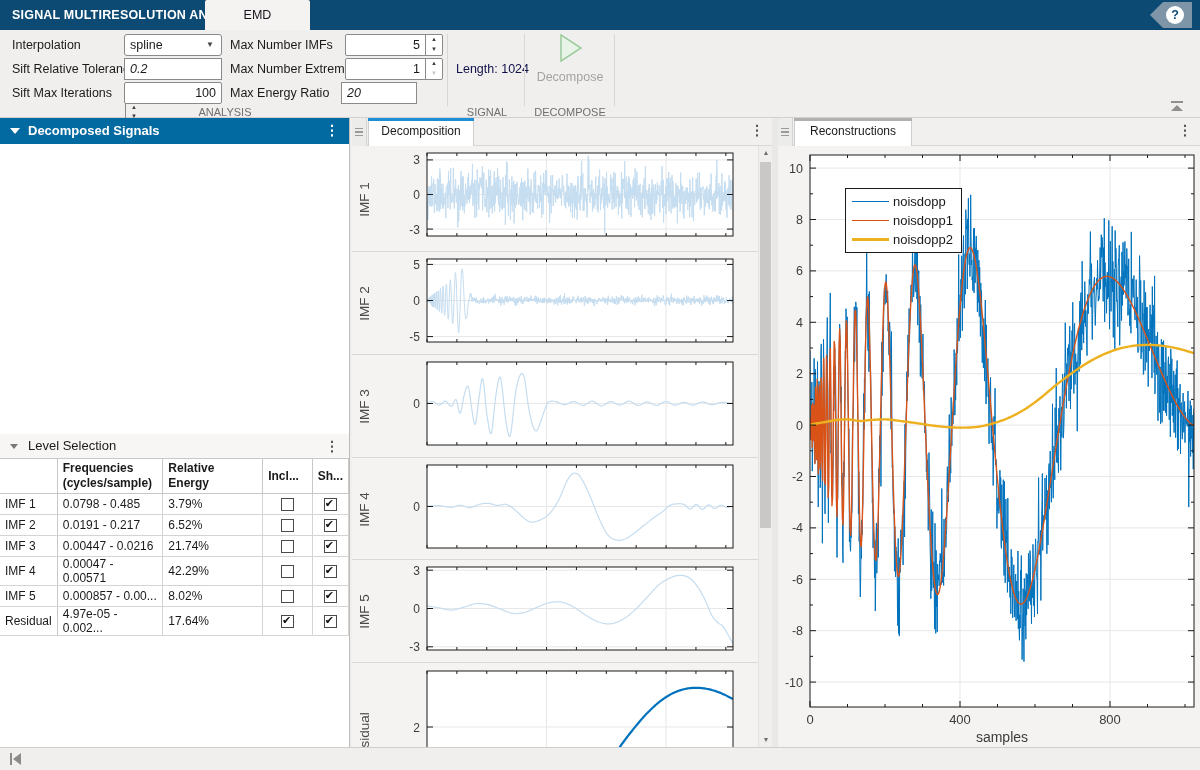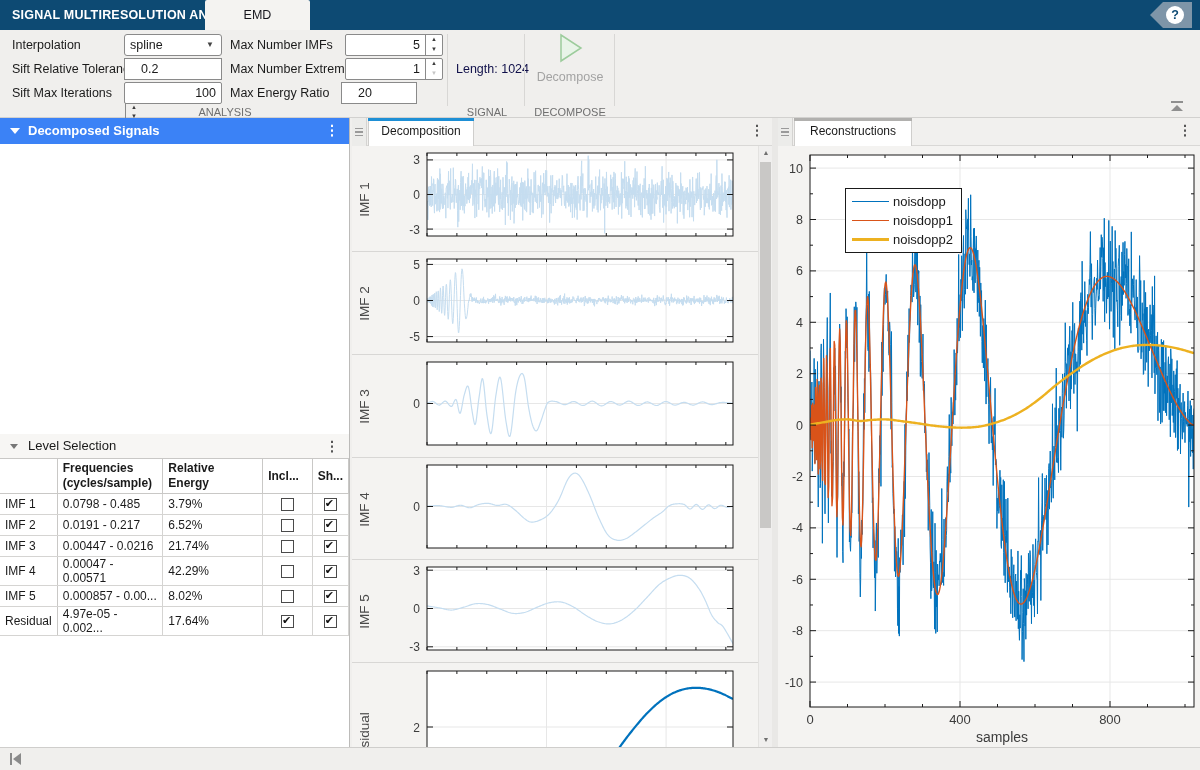--- a/index.html
+++ b/index.html
@@ -16,42 +16,42 @@
   .help-badge{position:absolute;right:8px;top:2px;width:42px;height:26px;background:#7e95a8;
               clip-path:polygon(0 50%,13px 0,100% 0,100% 100%,13px 100%);display:flex;
               align-items:center;justify-content:center;cursor:pointer;}
   .help-circle{width:18px;height:18px;border-radius:50%;background:#fff;color:#0d4a73;
                font-size:12.5px;font-weight:bold;text-align:center;line-height:18px;margin-left:8px;}
   
   .ribbon{position:absolute;left:0;top:30px;width:1200px;height:88px;background:#f0efed;
           border-bottom:1px solid #d2d1cf;}
   .rlabel{position:absolute;font-size:12.5px;color:#1a1a1a;height:20px;line-height:20px;}
   .rinput{position:absolute;height:22px;background:#fff;border:1px solid #8a8a8a;font-size:12.5px;
-          line-height:20px;padding:0 16px;color:#1a1a1a;}
+          line-height:20px;padding:0 5px;color:#1a1a1a;font-style:italic;}
   .dropdown{position:absolute;height:22px;background:#fff;border:1px solid #8a8a8a;border-radius:3px;
             font-size:12.5px;line-height:20px;padding:0 5px;cursor:pointer;}
   .dropdown .arr{position:absolute;right:7px;top:0;line-height:20px;font-size:8px;color:#444;}
   .spinner{position:absolute;height:22px;display:flex;border:1px solid #8a8a8a;border-radius:2px;background:#fff;}
   .spinner .val{flex:1;font-size:12.5px;line-height:20px;text-align:right;padding:0 5px;}
   .spinner .btns{width:17px;border-left:1px solid #8a8a8a;display:flex;flex-direction:column;}
   .spinner .btns div{flex:1;font-size:6px;line-height:9px;text-align:center;color:#3c3c3c;cursor:pointer;}
   .spinner .btns div.dis{color:#c6c6c6;}
   .vdiv{position:absolute;top:4px;width:1px;height:72px;background:#d8d7d5;}
   .section-label{position:absolute;top:76px;font-size:11px;color:#6f6f6f;text-align:center;}
   .decompose-btn{position:absolute;left:530px;top:2px;width:80px;height:76px;display:flex;
                  flex-direction:column;align-items:center;justify-content:flex-start;cursor:default;}
   .decompose-btn .lbl{font-size:12.5px;color:#a3a3a3;margin-top:6px;}
   .ribbon-collapse{position:absolute;right:16px;bottom:4px;width:14px;height:12px;cursor:pointer;}
   .ribbon-collapse .bar{width:12px;height:2px;background:#8f8f8f;margin:0 auto;}
   .ribbon-collapse .tri{width:0;height:0;margin:2px auto 0;border-left:6px solid transparent;
         border-right:6px solid transparent;border-bottom:6px solid #8f8f8f;transform:rotate(0deg);}
   
   .left-panel{position:absolute;left:0;top:118px;width:350px;height:629px;background:#fff;
               border-right:1px solid #bcbbb9;}
-  .ds-header{position:absolute;left:0;top:0;width:100%;height:26px;background:#3b82f6;color:#fff;}
+  .ds-header{position:absolute;left:0;top:0;width:100%;height:26px;background:#0369a1;color:#fff;}
   .ds-header .tri{position:absolute;left:10px;top:10px;width:0;height:0;border-left:5px solid transparent;
                   border-right:5px solid transparent;border-top:6px solid #fff;}
   .ds-header .ttl{position:absolute;left:28px;top:0;line-height:26px;font-size:13px;font-weight:bold;}
   .dots{position:absolute;right:10px;top:4px;font-size:14px;font-weight:bold;letter-spacing:0;cursor:pointer;}
   .ds-header .dots{color:#fff;}
   table.sigtable{position:absolute;left:0;top:26px;width:100%;border-collapse:collapse;font-size:12.5px;}
   table.sigtable th{font-weight:bold;text-align:left;background:#fff;border:1px solid #c9c8c6;border-left:none;
         height:25px;padding:0 6px;}
   table.sigtable td{height:21px;padding:0 6px;border-bottom:1px solid #e4e3e1;}
   td.method{background:#e9e9e7;color:#6e6e6e;border-left:1px solid #c9c8c6;}

